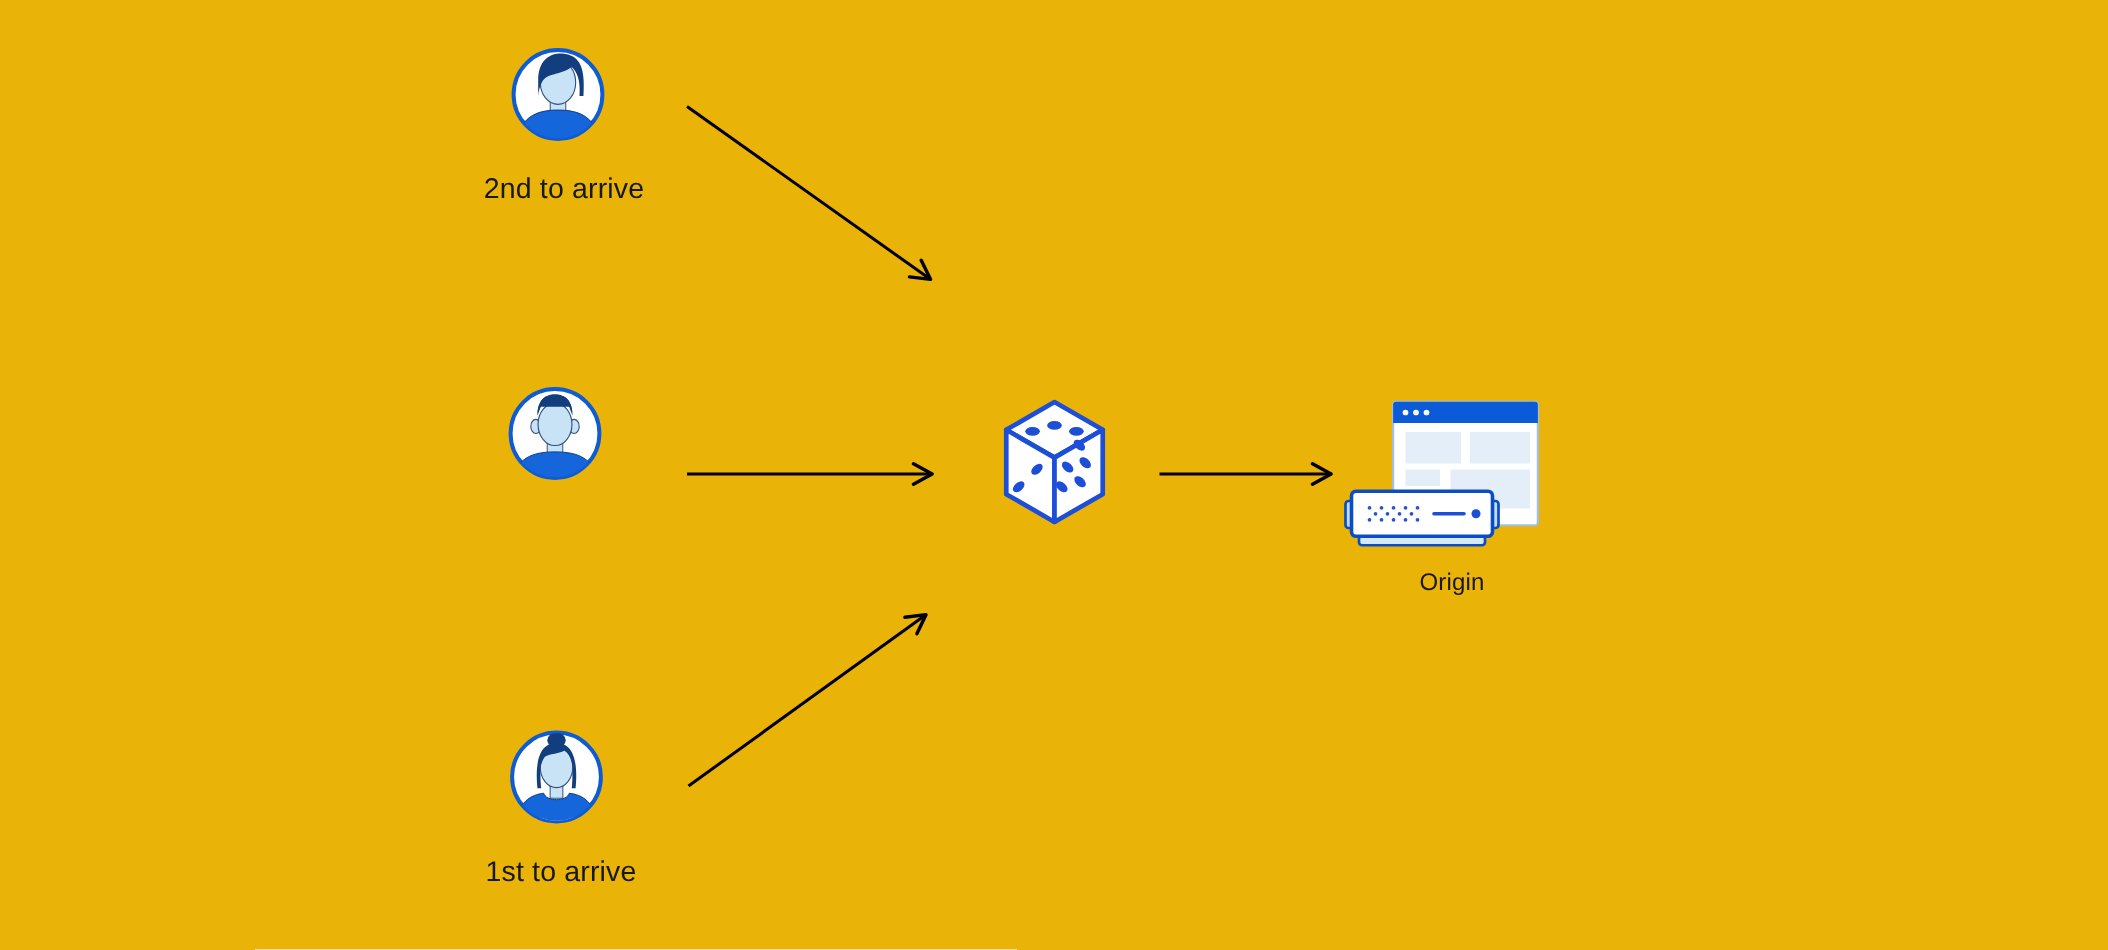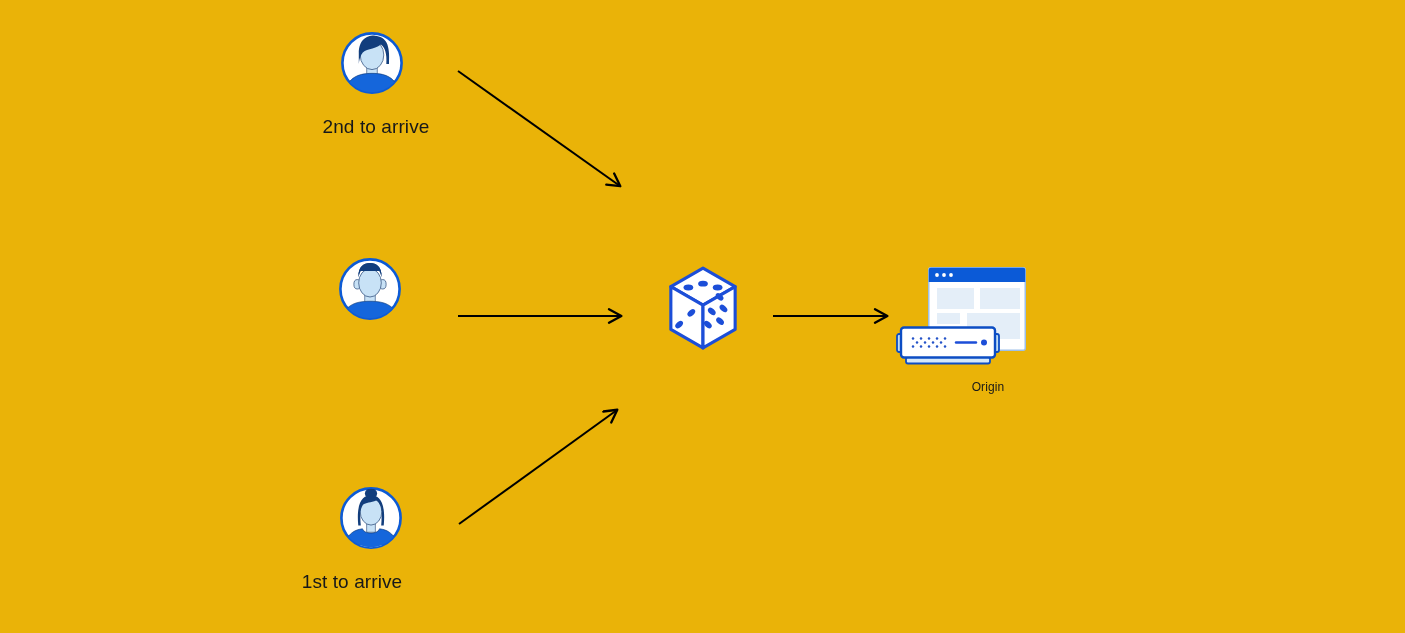--- a/index.html
+++ b/index.html
@@ -119,21 +119,21 @@
           <path d="M24 48 C 28 54.5 42 54.5 46 48 L 47 72 L 23 72 Z" fill="#c8e2f6"></path>
           <path d="M4 72 C 8 52 17 47.5 26 46.5 C 27.5 52.5 42.5 52.5 44 46.5
                    C 53 47.5 62 52 66 72 Z" fill="#1566db" stroke="#123e7d" stroke-width="0.7"></path>
           <ellipse cx="35" cy="28" rx="11.5" ry="14.5" fill="#c8e2f6" stroke="#33517e" stroke-width="0.8"></ellipse>
           <path d="M23.5 30 C 22.5 18 27 12.5 35 12.5 C 43 12.5 47.5 18 46.5 30
                    C 46 22 43.5 18 40.5 16.5 C 35 19 29.5 18.5 26.5 21 C 24.8 23.5 23.8 26.5 23.5 30 Z" fill="#123e7d"></path>
         </g>
       </svg>
     </span>
   </div>
-  <div class="node-label" style="left:252px; top:571px;">1st to arrive</div>
+  <div class="node-label" style="left:274px; top:571px;">1st to arrive</div>
 
   <div class="node" style="left:665px; top:263px;">
     <span class="avatar">
       <svg width="76" height="90" viewBox="0 0 78 92" xmlns="http://www.w3.org/2000/svg">
         <g stroke="#1c4ed8" stroke-width="3.2" stroke-linejoin="round" fill="#ffffff">
           <path d="M39 5 L72 24 L39 43 L6 24 Z"></path>
           <path d="M6 24 L39 43 L39 87 L6 68 Z"></path>
           <path d="M72 24 L39 43 L39 87 L72 68 Z"></path>
         </g>
         <g fill="#1c4ed8">
@@ -186,15 +186,15 @@
         <circle cx="17" cy="20.5" r="1.25"></circle>
           <circle cx="25" cy="20.5" r="1.25"></circle>
         <circle cx="33" cy="20.5" r="1.25"></circle>
           <circle cx="41" cy="20.5" r="1.25"></circle>
         <circle cx="49" cy="20.5" r="1.25"></circle>
       </g>
       <line x1="60" y1="16.5" x2="80" y2="16.5" stroke="#1c4ed8" stroke-width="2.4" stroke-linecap="round"></line>
       <circle cx="88" cy="16.5" r="3" fill="#1c4ed8"></circle>
     </svg>
   </div>
-  <div class="node-label" style="left:888px; top:380px; font-size:12px;">Origin</div>
+  <div class="node-label" style="left:868px; top:380px; font-size:16px;">Origin</div>
 
 </div>
 
 </body></html>

